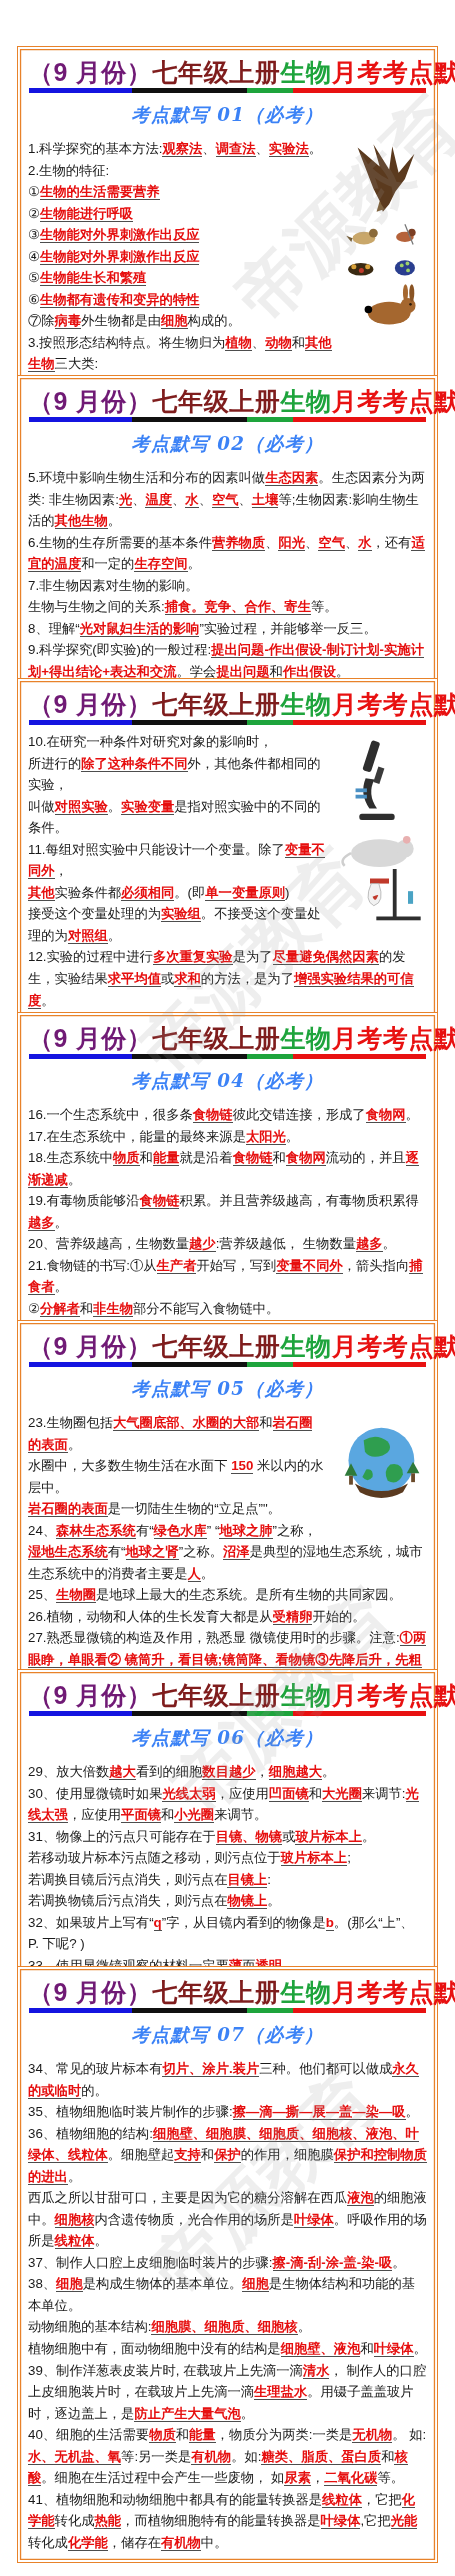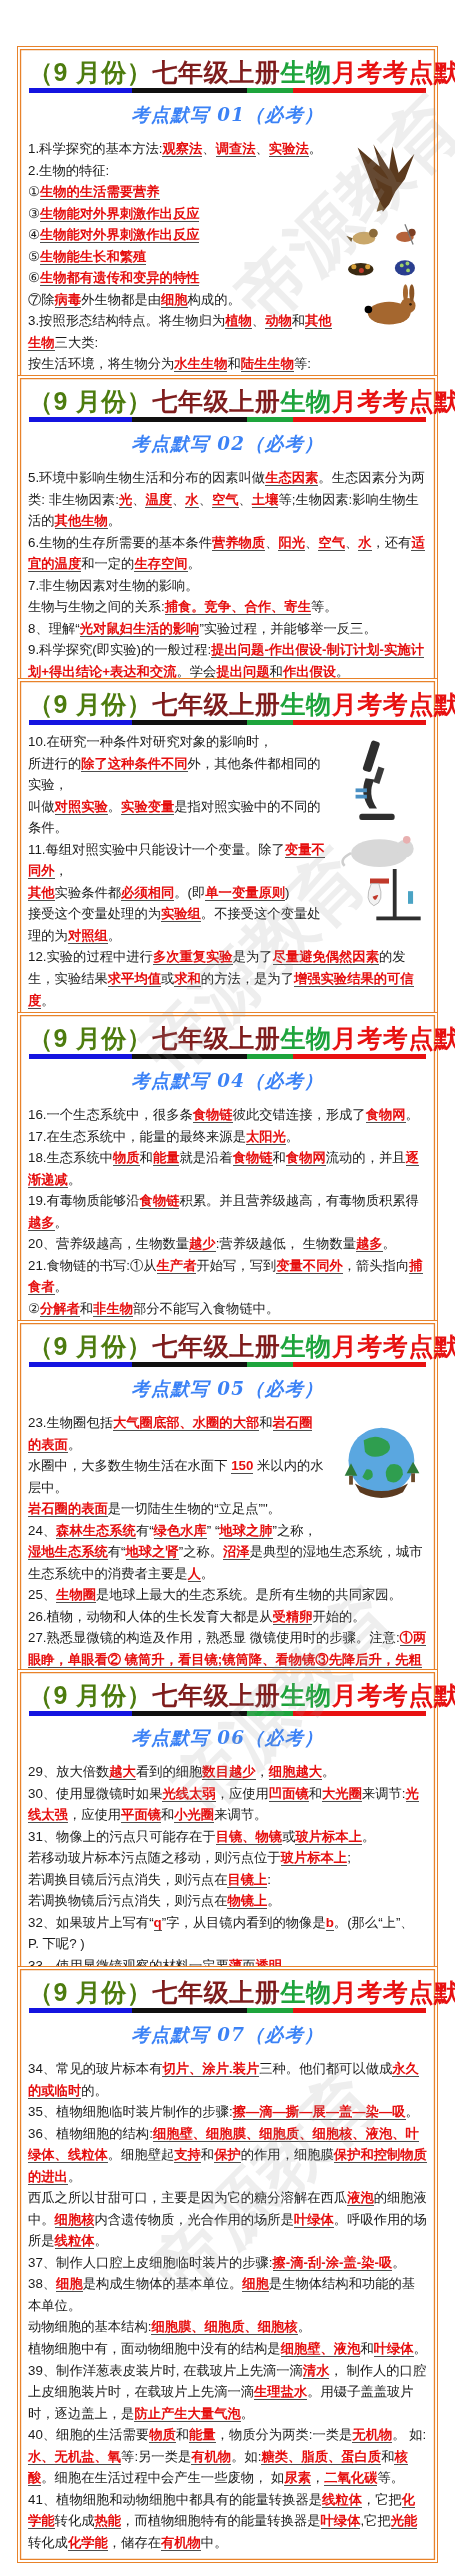--- a/index.html
+++ b/index.html
@@ -8,21 +8,21 @@
     width:455px; height:2576px; position:relative; overflow:hidden;
     font-family:"Liberation Sans", sans-serif; color:#1a1a1a;
   }
   .section {
     position:absolute; left:17px; width:421px;
     border:1.9px solid #e8822a; background:#fff;
     box-shadow: inset 0 0 0 1.9px #ffffff, inset 0 0 0 3.2px #e8822a;
     padding:11.4px 10px 8.9px 10px;
   }
   .banner { text-align:center; font-weight:800; font-size:25px; letter-spacing:0.6px; line-height:1.15; white-space:nowrap; }
-  .banner .b1 { color:#4d7c0f; }
+  .banner .b1 { color:#701a75; }
   .banner .b2 { color:#7f1d1d; }
   .banner .b3 { color:#1ea43c; }
   .banner .b4 { color:#e81111; }
   .bar { display:flex; height:4.4px; margin:1.3px 1.3px 6.3px 1.3px; }
   .bar .s1 { background:#1414e0; width:26%; }
   .bar .s2 { background:#101010; width:29%; }
   .bar .s3 { background:#1ea43c; width:11.5%; }
   .bar .s4 { background:#e81111; width:33.5%; }
   .subtitle {
     text-align:center; color:#3b82f6; font-size:18.3px; font-weight:bold;
@@ -90,20 +90,21 @@
               <ellipse cx="86" cy="16" rx="4" ry="14" fill="#a5672f"></ellipse>
               <ellipse cx="96" cy="16" rx="4" ry="14" fill="#8a5424"></ellipse>
               <circle cx="27" cy="42" r="6" fill="#b5define7a3f"></circle>
               <circle cx="94" cy="34" r="2" fill="#2a1a0a"></circle>
             </svg>
           </div>
         </div>
         <div class="line"><span class="seg">1.科学探究的基本方法:</span><span class="seg red">观察法</span><span class="seg">、</span><span class="seg red">调查法</span><span class="seg">、</span><span class="seg red">实验法</span><span class="seg">。</span></div>
         <div class="line"><span class="seg">2.生物的特征:</span></div>
         <div class="line"><span class="seg">①</span><span class="seg red">生物的生活需要营养</span></div>
+        <div class="line"><span class="seg">②</span><span class="seg red">生物能进行呼吸</span></div>
         <div class="line"><span class="seg">③</span><span class="seg red">生物能对外界刺激作出反应</span></div>
         <div class="line"><span class="seg">④</span><span class="seg red">生物能对外界刺激作出反应</span></div>
         <div class="line"><span class="seg">⑤</span><span class="seg red">生物能生长和繁殖</span></div>
         <div class="line"><span class="seg">⑥</span><span class="seg red">生物都有遗传和变异的特性</span></div>
         <div class="line"><span class="seg">⑦除</span><span class="seg red">病毒</span><span class="seg">外生物都是由</span><span class="seg red">细胞</span><span class="seg">构成的。</span></div>
         <div class="line"><span class="seg">3.按照形态结构特点。将生物归为</span><span class="seg red">植物</span><span class="seg">、</span><span class="seg red">动物</span><span class="seg">和</span><span class="seg red">其他生物</span><span class="seg">三大类:</span></div>
         <div class="line"><span class="seg">按生活环境，将生物分为</span><span class="seg red">水生生物</span><span class="seg">和</span><span class="seg red">陆生生物</span><span class="seg">等:</span></div>
         <div class="line"><span class="seg">按照用途，将生物分为</span><span class="seg red">作物、家禽、家畜、宠物</span><span class="seg">等。</span></div>
         <div class="line"><span class="seg">4.地球上所有的生物与其环境的总和叫做</span><span class="seg red">生物圈</span><span class="seg">。</span></div>
       </div>

